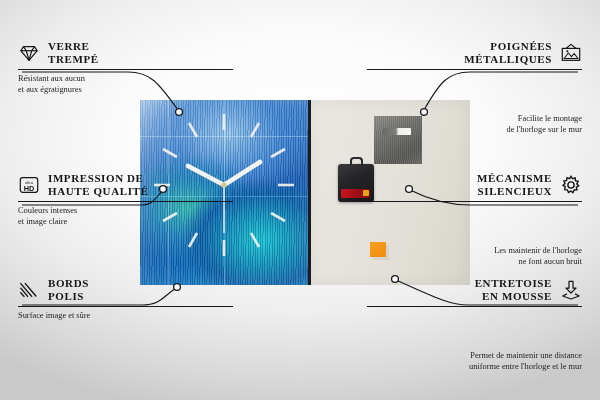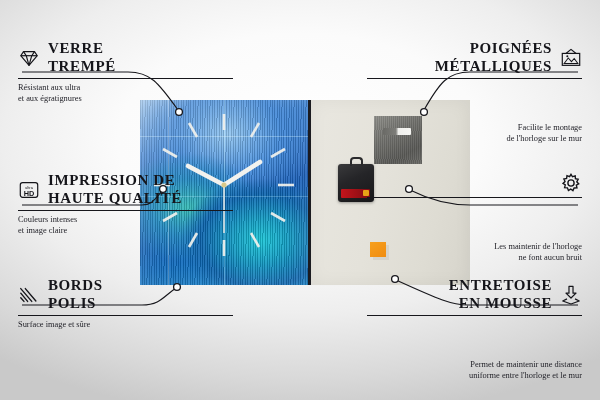--- a/index.html
+++ b/index.html
@@ -84,21 +84,21 @@
     filter:blur(2px);
   }
 
   
   .lines{ position:absolute; inset:0; pointer-events:none; }
 
   
   .feat{ position:absolute; width:215px; }
   .feat .head{ display:flex; align-items:center; gap:8px; }
   .feat .title{
-    font-weight:bold; font-size:15px; letter-spacing:.6px; color:#15151a;
+    font-weight:bold; font-size:11px; letter-spacing:.6px; color:#15151a;
     line-height:1.18; text-transform:uppercase;
   }
   .feat .rule{ height:1px; background:#17171c; margin:3px 0 3px; }
   .feat .desc{ font-size:8.4px; color:#23232a; line-height:1.32; }
   .ico{ width:22px; height:22px; flex:0 0 22px; }
 
   .left{ left:18px; }
   .left .head{ justify-content:flex-start; }
   .left .title{ text-align:left; }
   .left .desc{ text-align:left; }
@@ -188,21 +188,21 @@
             <path d="M18 5 L15 9.5 L12 20"></path>
         </g>
       </svg>
       <div class="title">
         <div>VERRE</div>
         <div>TREMPÉ</div>
       </div>
     </div>
     <div class="rule"></div>
     <div class="desc">
-      <div>Résistant aux ultra</div>
+      <div>Résistant aux aucun</div>
       <div>et aux égratignures</div>
     </div>
   </div>
 
   <div class="feat left" id="f2">
     <div class="head">
       <svg class="ico" viewBox="0 0 24 24">
         <rect x="2.5" y="4" width="19" height="16" rx="2.5" fill="none" stroke="#15151a" stroke-width="1.3"></rect>
         <text x="12" y="11" text-anchor="middle" font-family="Liberation Sans, sans-serif" font-size="4.4" fill="#15151a">ultra</text>
         <text x="12" y="18" text-anchor="middle" font-family="Liberation Sans, sans-serif" font-size="8" font-weight="bold" fill="#15151a">HD</text>
@@ -255,20 +255,24 @@
     </div>
     <div class="rule"></div>
     <div class="desc">
       <div>Facilite le montage</div>
       <div>de l'horloge sur le mur</div>
     </div>
   </div>
 
   <div class="feat right" id="f5">
     <div class="head">
+      <div class="title">
+        <div>MÉCANISME</div>
+        <div>SILENCIEUX</div>
+      </div>
       <svg class="ico" viewBox="0 0 24 24">
         <g fill="none" stroke="#15151a" stroke-width="1.5">
           <circle cx="12" cy="12" r="3.4"></circle>
           <path d="M12 2.6 L13.6 5.2 L16.6 4.3 L16.8 7.4 L19.8 8 L18.3 10.7 L20.4 12.9 L17.8 14.4 L18.5 17.4 L15.4 17.5 L14.1 20.3 L11.7 18.6 L9.2 20.2 L8.1 17.3 L5 17.1 L5.8 14.1 L3.3 12.5 L5.5 10.4 L4.2 7.6 L7.2 7.1 L7.6 4 L10.5 5.1 Z"></path>
         </g>
       </svg>
     </div>
     <div class="rule"></div>
     <div class="desc">
       <div>Les maintenir de l'horloge</div>

